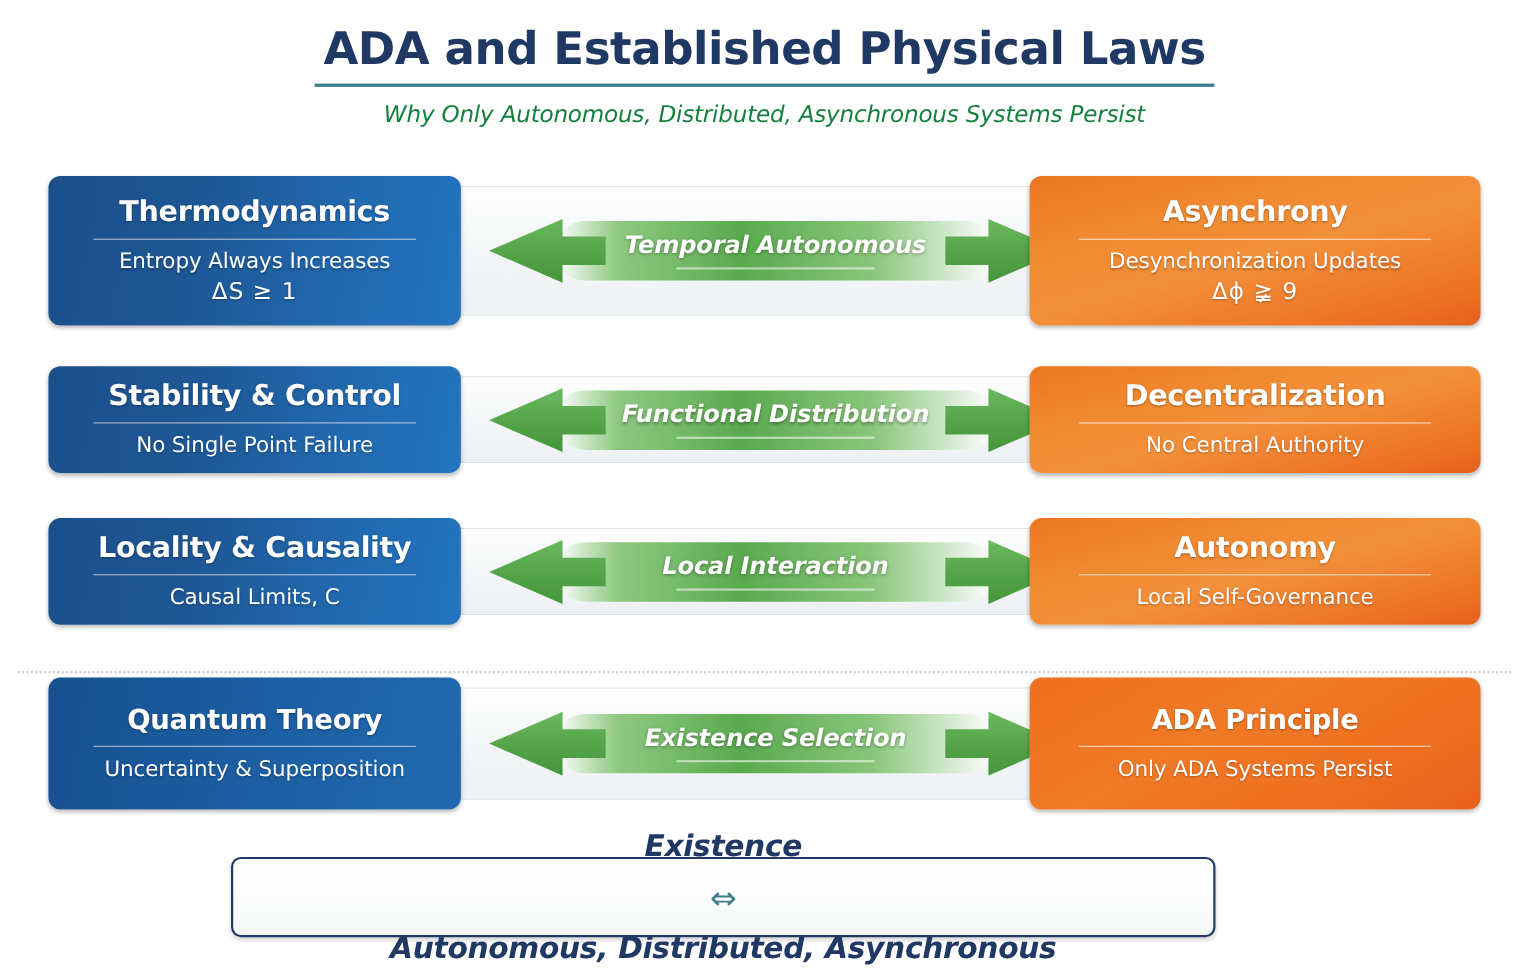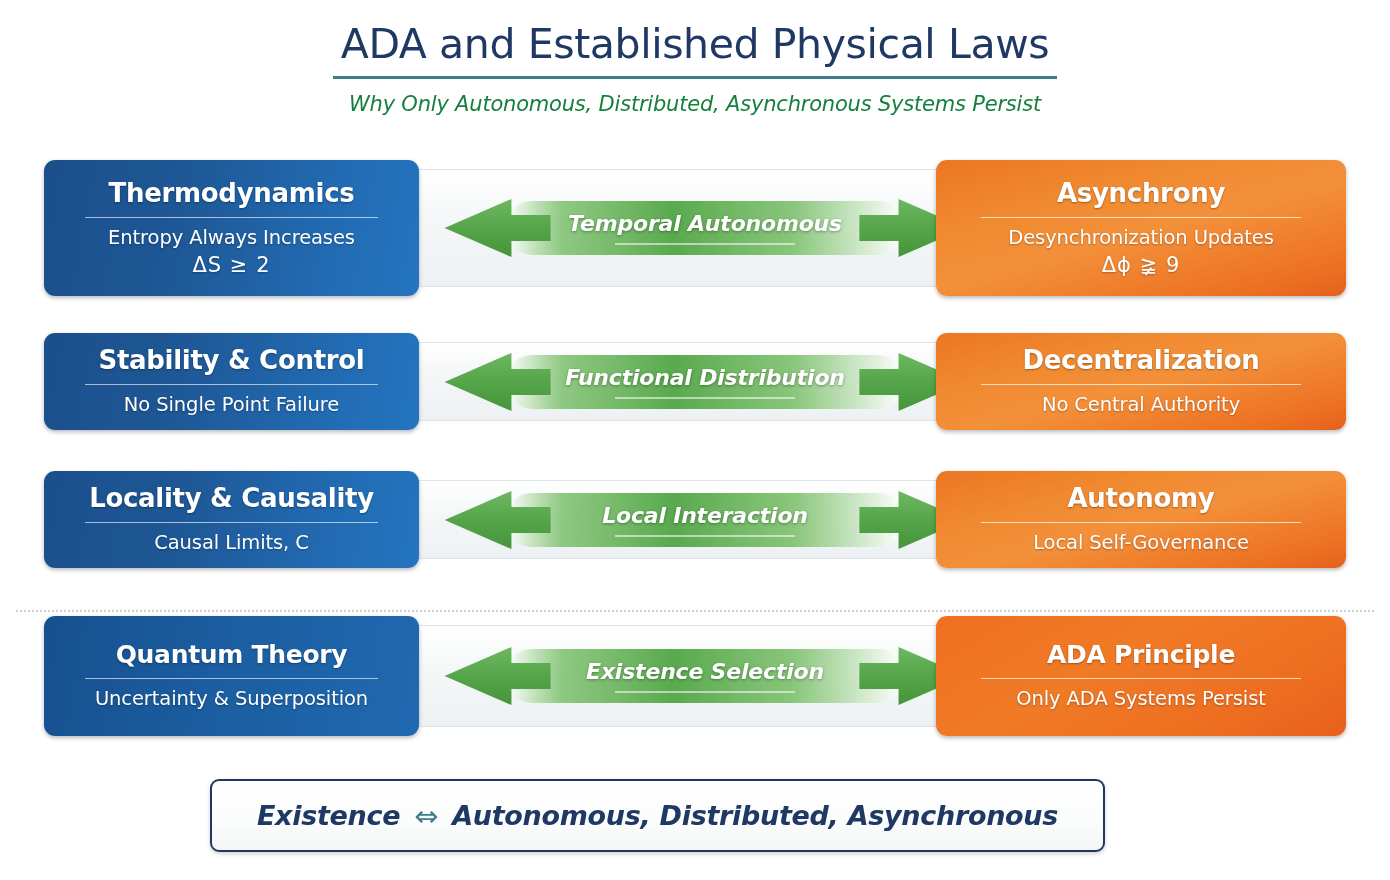--- a/index.html
+++ b/index.html
@@ -19,21 +19,21 @@
 
   
   .header {
     width: 100%;
     text-align: center;
     padding-top: 22px;
     box-sizing: border-box;
   }
   .title {
     font-size: 41px;
-    font-weight: 400;
+    font-weight: 700;
     color: #1f3864;
     letter-spacing: -0.4px;
     display: inline-block;
     padding: 0 8px 9px 8px;
     border-bottom: 3px solid #3f7d8c;
     line-height: 1.1;
   }
   .subtitle {
     margin-top: 13px;
     font-size: 21px;
@@ -206,20 +206,21 @@
   }
   .summary-text {
     font-size: 27px;
     font-weight: 700;
     font-style: italic;
     color: #1f3864;
     letter-spacing: -0.3px;
     display: flex;
     align-items: center;
     gap: 14px;
+    flex-direction: column;
   }
   .summary-glyph {
     color: #3f7d8c;
     font-size: 29px;
     font-style: normal;
     font-weight: 400;
   }
 </style>
 </head>
 <body>
@@ -231,21 +232,21 @@
 
 <div class="rows">
 
   <div class="row r1">
     <div class="track"></div>
 
     <div class="panel left">
       <div class="panel-title">Thermodynamics</div>
       <div class="panel-rule"></div>
       <div class="panel-sub">Entropy Always Increases</div>
-      <div class="panel-formula">ΔS ≥ 2</div>
+      <div class="panel-formula">ΔS ≥ 1</div>
     </div>
 
     <div class="arrow-wrap">
       <svg class="arrow-svg" viewBox="0 0 460 74" preserveAspectRatio="none">
         <defs>
           <linearGradient id="gbar1" x1="0" y1="0" x2="1" y2="0">
             <stop offset="0%" stop-color="#ffffff" stop-opacity="0.95"></stop>
             <stop offset="14%" stop-color="#7cc06c" stop-opacity="0.85"></stop>
             <stop offset="42%" stop-color="#59a94e"></stop>
             <stop offset="72%" stop-color="#7cc06c" stop-opacity="0.9"></stop>

